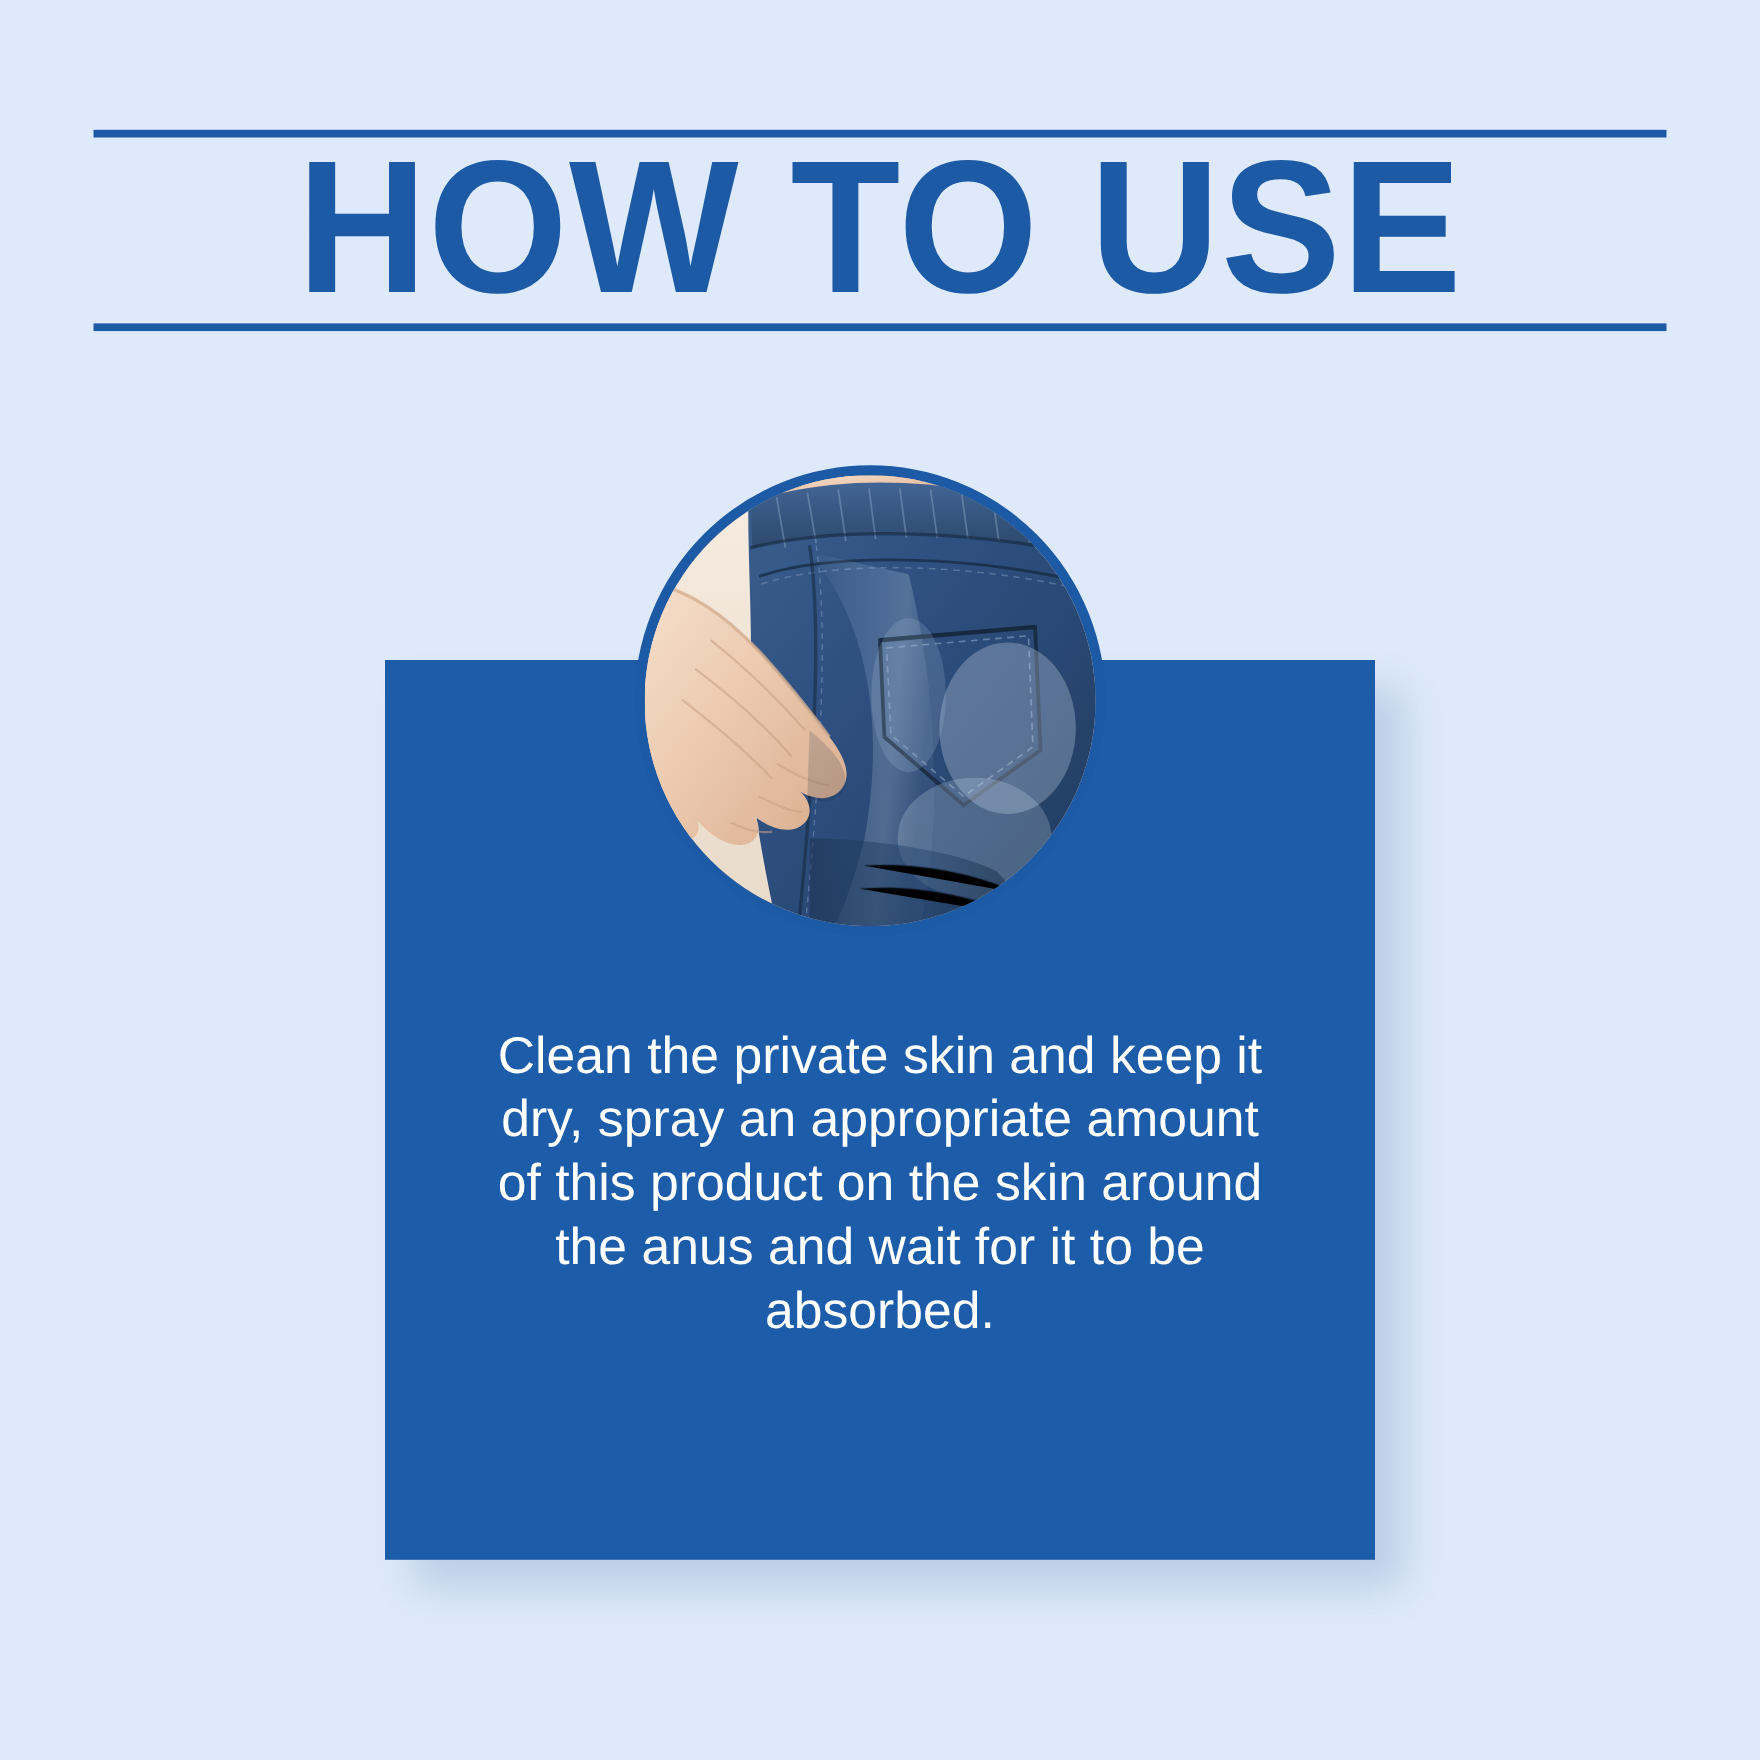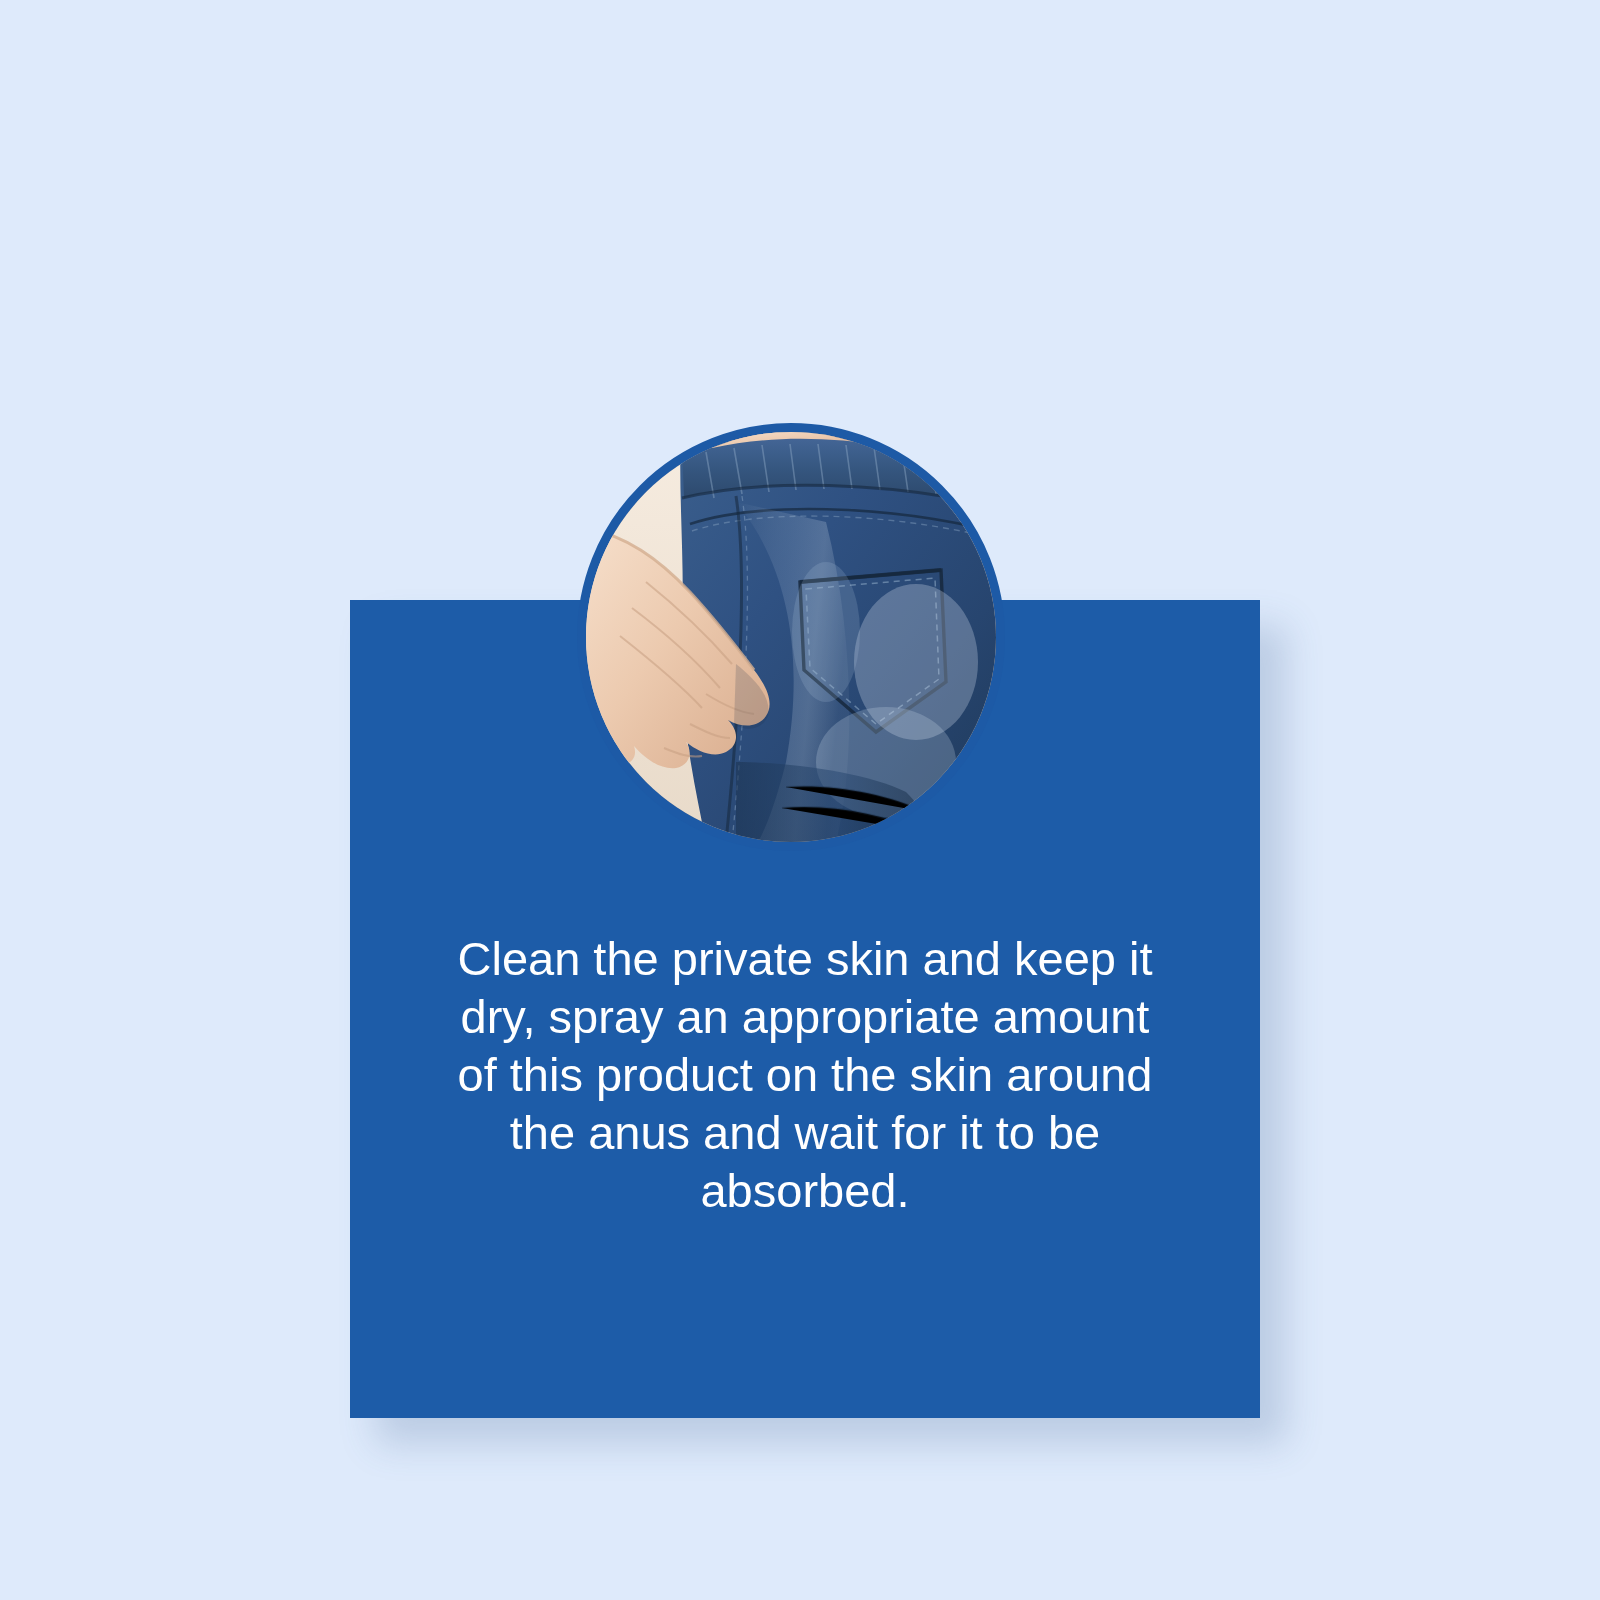--- a/index.html
+++ b/index.html
@@ -57,21 +57,20 @@
 
   
   #info-panel {
     position: absolute;
     left: 350px;
     top: 600px;
     width: 900px;
     height: 818px;
     background: #1d5ca8;
     box-shadow: 26px 26px 34px rgba(70, 100, 150, 0.22);
-    padding-left: 10px;
   }
 
   #instruction-text {
     position: absolute;
     left: 50%;
     transform: translateX(-50%);
     top: 330px;
     width: 700px;
     text-align: center;
     color: #ffffff;
@@ -99,20 +98,25 @@
     display: block;
     width: 100%;
     height: 100%;
   }
 </style>
 </head>
 <body>
 
 <div id="poster">
 
+  <div id="header-block">
+    <div class="rule top"></div>
+    <div id="page-title">HOW TO USE</div>
+    <div class="rule bot"></div>
+  </div>
 
   <div id="info-panel">
     <div id="instruction-text">Clean the private skin and keep it dry, spray an appropriate amount of this product on the skin around the anus and wait for it to be absorbed.</div>
   </div>
 
   <div id="photo-circle">
     <svg viewBox="0 0 410 410" preserveAspectRatio="xMidYMid slice">
       <defs>
         <linearGradient id="denimBase" x1="0" y1="0" x2="1" y2="1">
           <stop offset="0%" stop-color="#3b5f8d"></stop>

